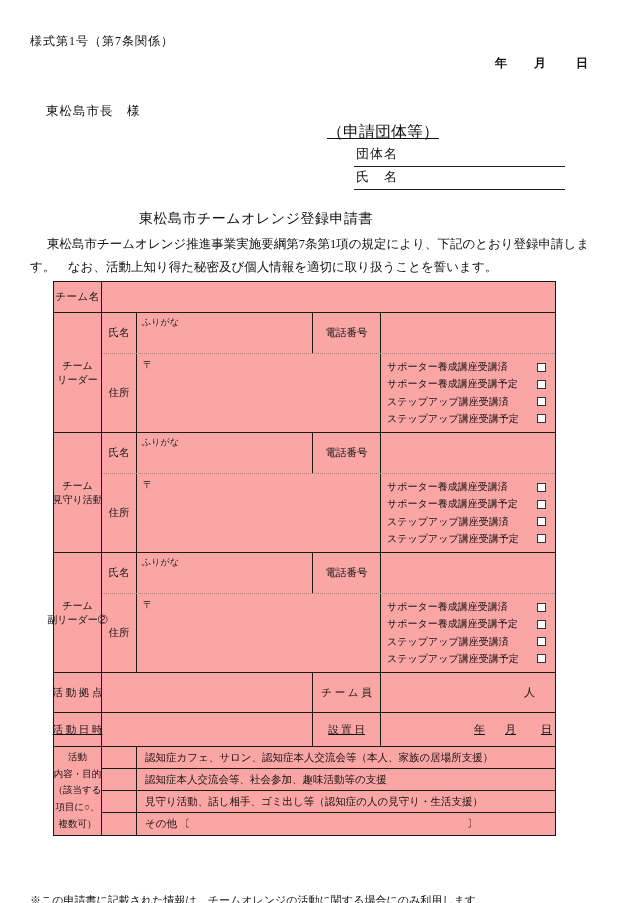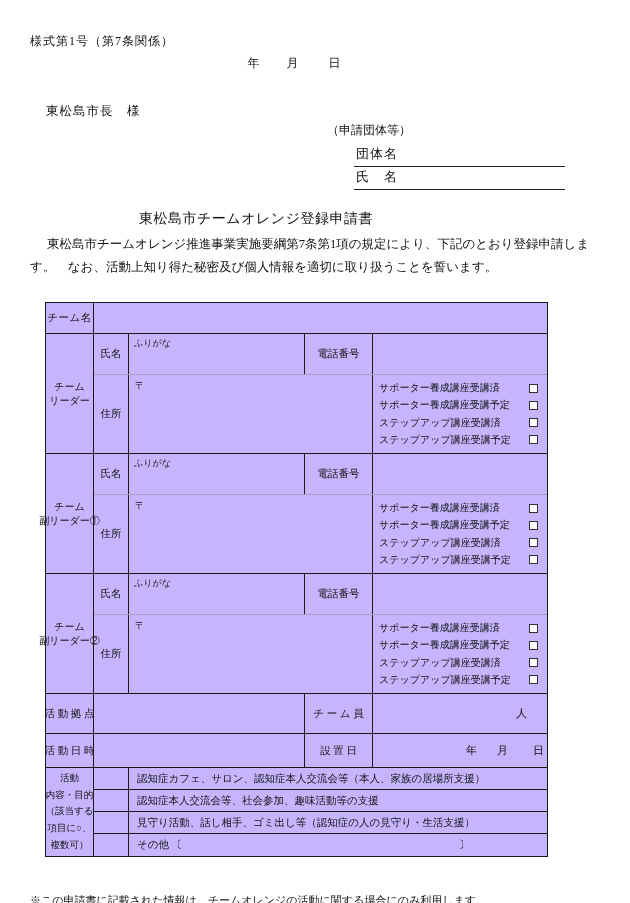--- a/index.html
+++ b/index.html
@@ -3,34 +3,34 @@
 <meta charset="utf-8">
 <style>
   html,body{margin:0;padding:0;background:#e8e8e8;}
   .page{
     position:relative;width:630px;height:903px;background:#ffffff;
     font-family:"Liberation Serif","DejaVu Serif",serif;color:#111;
     margin:0 auto;overflow:hidden;
   }
   .abs{position:absolute;}
   .form-no{left:30px;top:33px;font-size:12px;letter-spacing:1px;}
-  .date-top{left:0;top:55px;width:630px;box-sizing:border-box;text-align:center;padding-right:42px;font-size:12px;}
+  .date-top{left:0;top:55px;width:630px;box-sizing:border-box;text-align:right;padding-right:42px;font-size:12px;font-weight:bold;}
   .date-top .y{margin-right:27px}.date-top .m{margin-right:30px}
   .addressee{left:46px;top:103px;font-size:12.5px;letter-spacing:1px;}
-  .applicant{left:327px;top:122px;font-size:12px;}
+  .applicant{left:327px;top:122px;font-size:16px;text-decoration:underline;}
   .field-line{left:354px;width:209px;border-bottom:1px solid #222;font-size:13px;padding:0 0 3px 2px;letter-spacing:1px;}
   .field-group{top:145px;}
   .field-person{top:168px;}
   .doc-title{left:0;top:210px;width:512px;text-align:center;font-size:14px;letter-spacing:0.5px;}
   .body-line1{left:47px;top:236px;font-size:12.5px;white-space:nowrap;}
   .body-line2{left:30px;top:259px;font-size:12.5px;white-space:nowrap;}
   .footnote{left:30px;top:893px;font-size:11px;white-space:nowrap;}
 
   
-  .form-table{left:45px;top:281px;width:501px;border:1px solid #1a1a1a;background:#c4b5fd;margin-top:21px;}
+  .form-table{left:53px;top:281px;width:501px;border:1px solid #1a1a1a;background:#fca5a5;}
   .form-table *{box-sizing:border-box;}
   .bb{border-bottom:1px solid #1a1a1a;}
   .br{border-right:1px solid #1a1a1a;}
   .row{display:flex;}
   .c1{width:48px;}
   .c2{width:35px;}
   .c3{width:176px;}
   .c4{width:68px;}
   .c5{flex:1;}
   .cell-center{display:flex;align-items:center;justify-content:center;}
@@ -45,21 +45,21 @@
   .row-name{display:flex;height:41px;border-bottom:1px dotted #888;}
   .row-addr{display:flex;height:78px;}
   .furi-cell{font-size:9px;padding:3px 0 0 5px;color:#222;}
   .postal{width:244px;font-size:10px;padding:4px 0 0 6px;}
   .courses{display:flex;flex-direction:column;justify-content:space-evenly;padding:3px 9px 3px 6px;font-size:10px;}
   .course-line{display:flex;justify-content:space-between;align-items:center;}
   .course-txt{white-space:nowrap;}
   .cbx{width:9px;height:9px;border:1px solid #333;background:#fff;flex:0 0 auto;}
 
   .r-base{height:40px;}
-  .r-dt{height:34px;}
+  .r-dt{height:34px;text-decoration:underline;}
   .sp-label{white-space:nowrap;}
   .cell-mid{width:211px;}
   .mem-val{display:flex;justify-content:flex-end;align-items:center;font-size:11px;padding-right:20px;}
   .est-val{display:flex;justify-content:flex-end;align-items:center;font-size:11px;padding-right:3px;}
   .est-val .y{margin-right:20px}.est-val .m{margin-right:25px}
 
   .ft-act{display:flex;}
   .act-left{width:48px;display:flex;flex-direction:column;justify-content:space-around;align-items:center;font-size:9.5px;padding:2px 0;}
   .act-left span{white-space:nowrap;}
   .act-rows{flex:1;display:flex;flex-direction:column;}
@@ -135,21 +135,21 @@
               <span class="cbx"></span>
             </div>
           </div>
         </div>
       </div>
     </div>
 
     <div class="ft-sec">
       <div class="c1 br sec-label">
         <span class="role-line">チーム</span>
-        <span class="role-line">副リーダー①</span>
+        <span class="role-line">見守り活動</span>
       </div>
       <div class="sec-body">
         <div class="row-name">
           <div class="c2 br cell-center lbl">氏名</div>
           <div class="c3 br furi-cell"><span>ふりがな</span></div>
           <div class="c4 br cell-center lbl">電話番号</div>
           <div class="c5"></div>
         </div>
         <div class="row-addr">
           <div class="c2 br cell-center lbl">住所</div>

